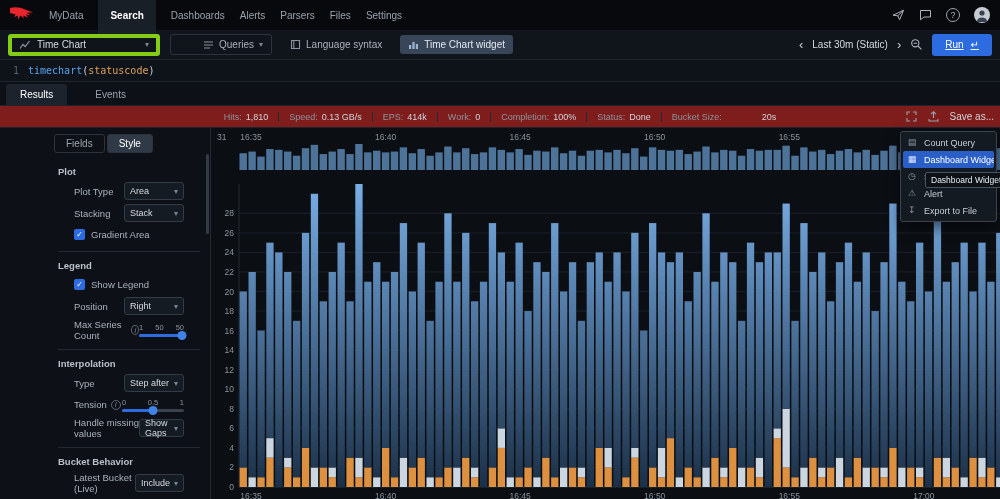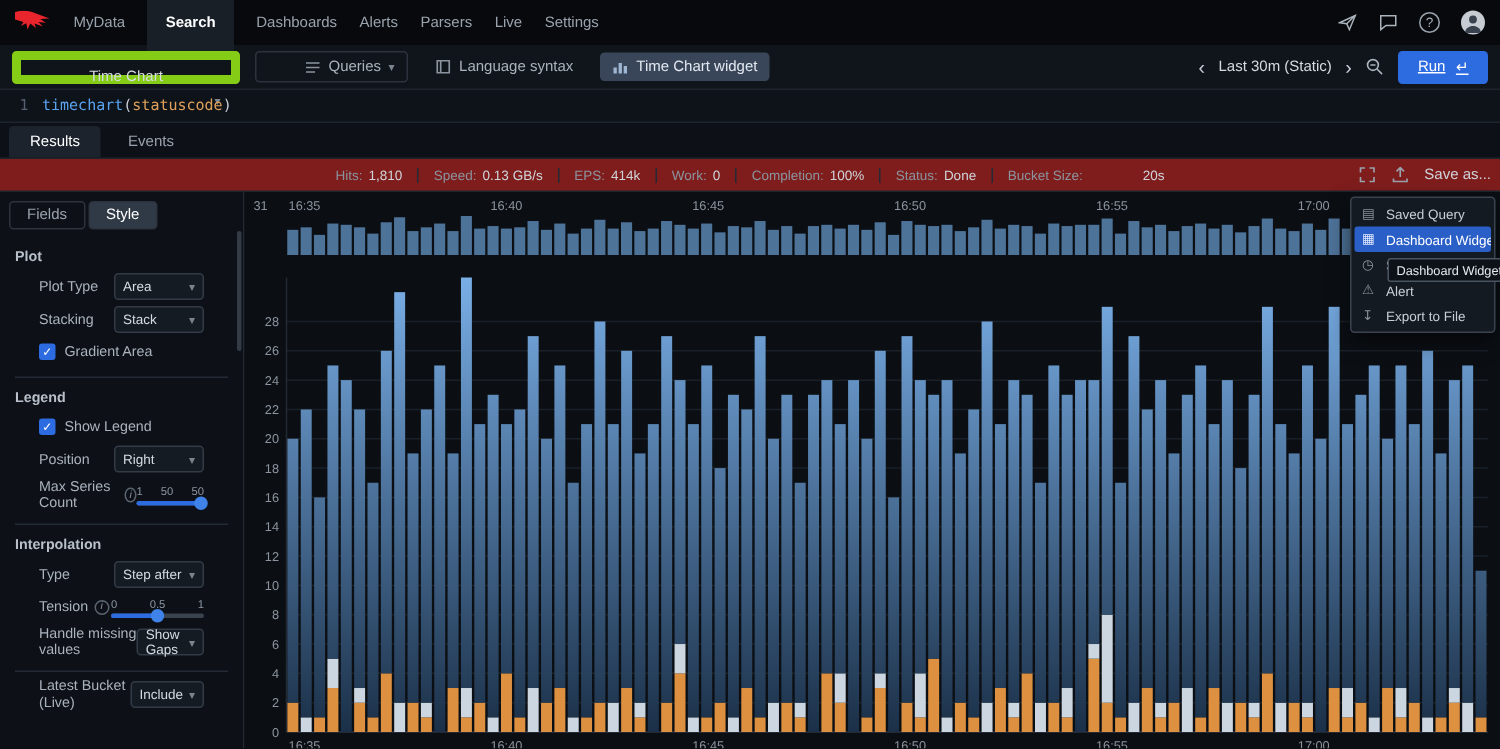--- a/index.html
+++ b/index.html
@@ -12,54 +12,54 @@
   .brand { font-size:10px; color:#9aa3ad; }
   .nav-item { font-size:10px; color:#9aa3ad; cursor:pointer; }
   .nav-item.active { background:#181f27; color:#fff; padding:16px 12px; border-radius:3px; font-weight:bold; }
   .nav-right { margin-left:auto; display:flex; align-items:center; gap:14px; }
   .nav-ic { display:flex; align-items:center; color:#aab2bc; }
   .help-circ { width:14px; height:14px; border:1px solid #9aa3ad; border-radius:50%; font-size:9px; color:#aab2bc; display:flex; align-items:center; justify-content:center; }
   .avatar { width:16px; height:16px; border-radius:50%; background:#c7ccd3; display:flex; align-items:center; justify-content:center; overflow:hidden; }
 
   
   .toolbar { height:30px; background:#10151b; border-bottom:1px solid #1d242c; display:flex; align-items:center; padding:0 8px; gap:10px; }
-  .view-select { width:152px; height:22px; border:6px solid #84cc16; border-radius:3px; display:flex; align-items:center; gap:6px; padding:0 7px; font-size:10px; color:#d6dbe1; background:#0f141a; cursor:pointer;flex-direction:column; }
+  .view-select { width:152px; height:22px; border:4px solid #84cc16; border-radius:3px; display:flex; align-items:center; gap:6px; padding:0 7px; font-size:10px; color:#d6dbe1; background:#0f141a; cursor:pointer; }
   .view-select .chev { margin-left:auto; }
   .chev { color:#7b8590; font-size:8px; }
   .tb-btn { display:flex; align-items:center; gap:5px; font-size:10px; color:#aab2bc; padding:4px 8px; border-radius:3px; cursor:pointer; }
   .tb-btn.bordered { border:1px solid #2c333d;padding-left:32px; }
   .tb-btn.selected { background:#39465a; color:#e2e8ef; }
   .tb-right { margin-left:auto; display:flex; align-items:center; gap:9px; }
   .range-chev { font-size:13px; color:#c9ced6; cursor:pointer; line-height:1; }
   .range-label { font-size:10px; color:#d6dbe1; }
   .run-btn { background:#2d6be0; color:#fff; border:none; border-radius:3px; height:22px; padding:0 13px; font-size:10px; display:flex; align-items:center; gap:7px; cursor:pointer; font-family:"Liberation Sans",sans-serif;text-decoration:underline; }
 
   
   .query-row { height:22px; background:#0e1319; border-bottom:1px solid #1d242c; display:flex; align-items:center; font-family:"DejaVu Sans Mono",monospace; font-size:10px; }
   .lineno { width:28px; text-align:right; color:#556070; padding-right:9px; }
   .tok-fn { color:#5aa2ee; }
   .tok-arg { color:#dfa05a; }
   .tok-p { color:#c9ced6; }
 
   
-  .tabs-row { height:24px; background:#0d1117; border-bottom:1px solid #1d242c; display:flex; align-items:flex-end; padding:0 6px; gap:4px; }
+  .tabs-row { height:24px; background:#0d1117; border-bottom:1px solid #1d242c; display:flex; align-items:flex-end; padding:0 6px; gap:14px; }
   .rtab { font-size:10px; color:#9aa3ad; padding:5px 14px; cursor:pointer; }
   .rtab.active { background:#1c232c; color:#fff; border-radius:3px 3px 0 0; }
 
   
   .stats-row { height:22px; background:#7f1d1d; border-bottom:1px solid #1d242c; display:flex; align-items:center; justify-content:center; position:relative; }
   .stat { font-size:9px; color:#8b949e; padding:0 10px; border-right:1px solid #242b34; display:flex; gap:4px; white-space:nowrap; }
   .stat:last-of-type { border-right:none;gap:40px; }
   .stat .v { color:#cfd4da; }
   .stats-right { position:absolute; right:6px; top:0; height:100%; display:flex; align-items:center; gap:11px; }
   .saveas-btn { font-size:10px; color:#cfd4da; cursor:pointer; }
   .icon-btn { display:flex; align-items:center; color:#9aa3ad; cursor:pointer; }
 
   
-  .content { display:flex; height:371px; }
+  .content { display:flex; height:371px;margin-left:48px; }
   .panel { width:163px; min-width:163px; border-right:1px solid #232a33; background:#0d1117; padding-top:4px; position:relative; overflow:hidden; }
   .panel-tabs { display:flex; gap:2px; padding:2px 6px 7px; }
   .ptab { padding:3px 11px; font-size:10px; color:#9aa3ad; border:1px solid #2c333d; border-radius:3px; cursor:pointer; }
   .ptab.active { background:#303a46; color:#fff; border-color:#3c4document6; }
   .sec-title { color:#b9c0c9; font-weight:bold; font-size:9.5px; padding:6px 10px 3px; }
   .prow { display:flex; align-items:center; justify-content:space-between; padding:2px 26px; min-height:21px; font-size:9.5px; }
   .prow > label { color:#aab2bc; display:flex; align-items:center; }
   .sel { display:flex; align-items:center; justify-content:space-between; gap:4px; border:1px solid #333b46; border-radius:3px; background:#151b22; height:18px; padding:0 5px; width:60px; font-size:9px; color:#d6dbe1; cursor:pointer; }
   .checkrow { justify-content:flex-start; gap:6px; }
   .cb { width:11px; height:11px; min-width:11px; background:#2d6be0; border-radius:2px; color:#fff; font-size:8px; display:flex; align-items:center; justify-content:center; cursor:pointer; }
@@ -90,21 +90,21 @@
   <span class="logo">
     <svg width="24" height="16" viewBox="0 0 24 16">
         <path fill="#e8252d" d="M0 1c5-1.4 10-1 14.5 1.2L23 5.4l-6.2.3 3.8 2.5-5-.6 3 3.1-5.6-2.1 1 3-3.8-3-1.8 4-.9-4.1-3.6 1.8 1.7-2.7L0 6z"></path>
       </svg>
   </span>
   <span class="brand">MyData</span>
   <span class="nav-item active">Search</span>
   <span class="nav-item">Dashboards</span>
   <span class="nav-item">Alerts</span>
   <span class="nav-item">Parsers</span>
-  <span class="nav-item">Live</span>
+  <span class="nav-item">Files</span>
   <span class="nav-item">Settings</span>
   <div class="nav-right">
     <span class="nav-ic">
       <svg width="13" height="12" viewBox="0 0 13 12" fill="none" stroke="#aab2bc" stroke-width="1">
           <path d="M1 6.2 L11.5 1.3 L7.6 10.8 L5.8 6.8 Z"></path>
           <path d="M5.8 6.8 L11.5 1.3"></path>
         </svg>
     </span>
     <span class="nav-ic">
       <svg width="13" height="12" viewBox="0 0 13 12" fill="none" stroke="#aab2bc" stroke-width="1">
@@ -316,20 +316,21 @@
     </div>
     <div class="prow">
       <label>Handle missing values</label>
       <div class="sel">
         <span>Show Gaps</span>
         <span class="chev">▾</span>
       </div>
     </div>
 
     <div class="divider"></div>
+    <div class="sec-title">Bucket Behavior</div>
     <div class="prow">
       <label>Latest Bucket (Live)</label>
       <div class="sel">
         <span>Include</span>
         <span class="chev">▾</span>
       </div>
     </div>
 
     <div class="pscroll"></div>
   </aside>
@@ -670,21 +671,21 @@
           <text x="443.719" y="323" class="ax" text-anchor="middle">16:50</text>
           <text x="578.287" y="323" class="ax" text-anchor="middle">16:55</text>
           <text x="712.855" y="323" class="ax" text-anchor="middle">17:00</text>
         </svg></div>
   </div>
 </div>
 
 <div class="save-menu">
   <div class="sm-item">
     <span class="ic">▤</span>
-    <span>Saved Query</span>
+    <span>Count Query</span>
   </div>
   <div class="sm-item active">
     <span class="ic">▦</span>
     <span>Dashboard Widget</span>
   </div>
   <div class="sm-item">
     <span class="ic">◷</span>
     <span>Sch</span>
   </div>
   <div class="sm-item">

